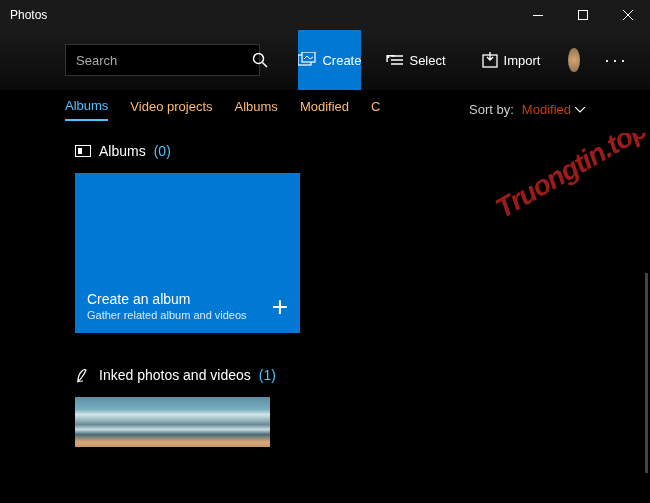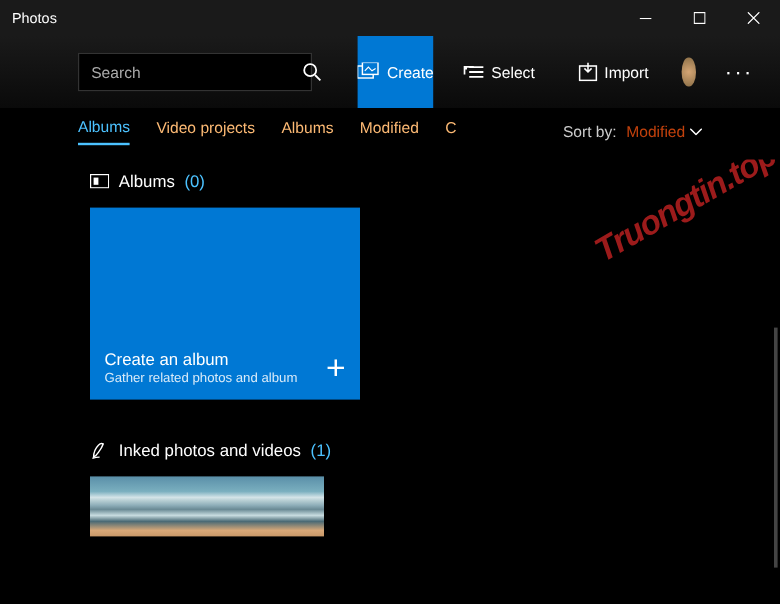--- a/index.html
+++ b/index.html
@@ -144,21 +144,21 @@
       <rect x="3" y="3" width="4" height="6" fill="#fff"></rect>
     </svg>
     <span>Albums</span>
     <span class="section-count">(0)</span>
   </div>
 
   <div class="album-card">
     <div class="album-card-content">
       <div>
         <div class="album-card-title">Create an album</div>
-        <div class="album-card-subtitle">Gather related photos and album</div>
+        <div class="album-card-subtitle">Gather related album and videos</div>
       </div>
       <div class="album-card-plus">+</div>
     </div>
   </div>
 
   <div class="inked-section">
     <div class="section-header">
       <svg width="16" height="16">
         <path d="M3 14 Q3 8 7 4 Q9 2 11 3 Q10 6 7 10 Q5 13 3 14 Z" fill="none" stroke="#fff" stroke-width="1.2"></path>
         <path d="M2 15 Q5 14 8 14" stroke="#fff" stroke-width="1" fill="none"></path>

